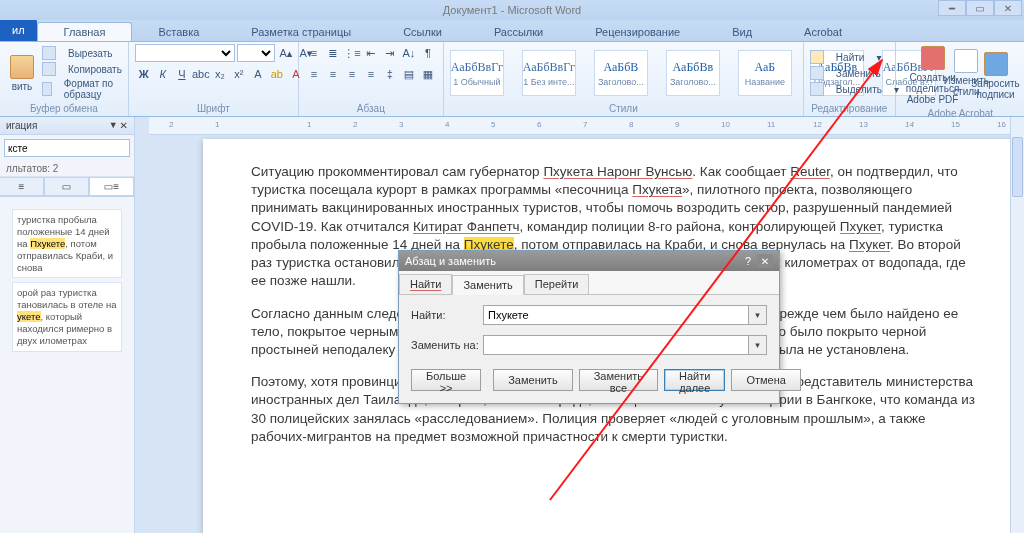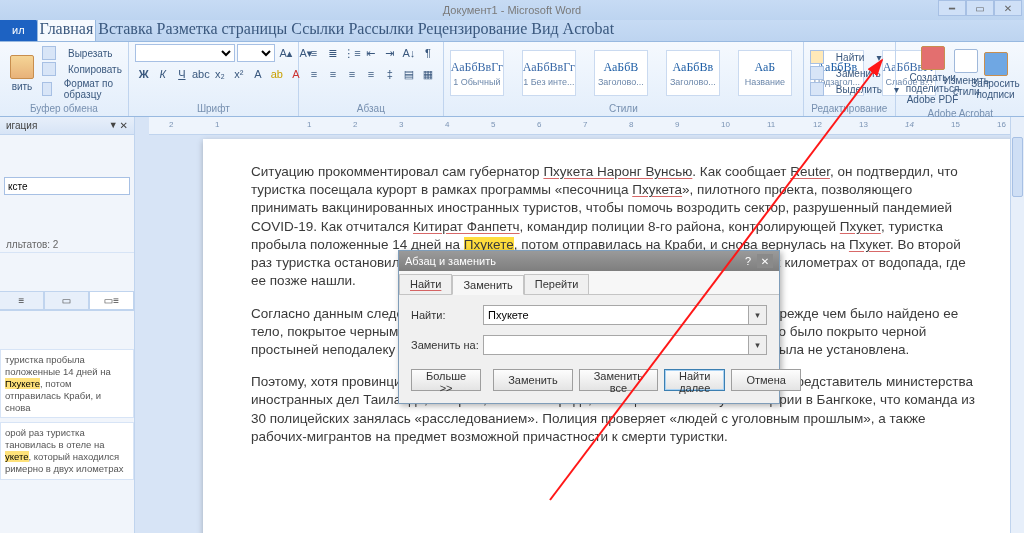--- a/index.html
+++ b/index.html
@@ -6,21 +6,21 @@
   body { width: 1024px; height: 533px; background: #fff; overflow: hidden; position: relative; font-size: 11px; color: #444; }
 
   
   .titlebar { height: 20px; background: linear-gradient(#c7dbf4,#bdd4f0); display:flex; align-items:center; justify-content:center; color:#7a7a7a; font-size:11px; position: relative; }
   .win-ctrl { position:absolute; right:2px; top:0; display:flex; gap:0; }
   .win-btn { width:28px; height:16px; background:#cfe0f7; border:1px solid #a7c0e4; font-size:10px; display:flex; align-items:center; justify-content:center; color:#666; }
 
   
   .tabs { height:22px; background:linear-gradient(#c7dbf4,#bdd4f0); display:flex; align-items:flex-end; border-bottom:1px solid #98b9e0; }
   .file-tab { background:#1d62c2; color:#fff; padding:3px 12px; font-size:11px; height:22px; display:flex; align-items:center; border-top-right-radius:3px;}
-  .tab { padding:3px 2px; font-size:16px; color:#3a587e; cursor:default;font-family:Liberation Serif, serif; }
+  .tab { padding:3px 26px; font-size:11px; color:#3a587e; cursor:default; }
   .tab.active { background:#f5f9fe; border:1px solid #98b9e0; border-bottom:none; border-radius:3px 3px 0 0; }
 
   
   .ribbon { height:75px; background:linear-gradient(#f5f9fe,#e3eefb); border-bottom:1px solid #98b9e0; display:flex; }
   .group { border-right:1px solid #c0d4ee; padding:2px 6px 2px 6px; display:flex; flex-direction:column; justify-content:space-between; }
   .group-label { text-align:center; font-size:10px; color:#7790b0; padding-top:1px;}
   .group-body { flex:1; display:flex; align-items:center; gap:4px; }
   .big-btn { display:flex; flex-direction:column; align-items:center; gap:2px; padding:2px 4px; font-size:10px; color:#3a587e; }
   .big-btn .ic { width:24px; height:24px; background:#e8b27a; border:1px solid #c88e4e; border-radius:2px; }
   .small-row { display:flex; flex-direction:column; gap:2px; }
@@ -31,29 +31,29 @@
   .ribsel.size { width:38px; }
   .btnbar { display:flex; gap:1px; }
   .sq { width:18px; height:18px; border:1px solid transparent; display:flex; align-items:center; justify-content:center; font-size:11px; color:#3a587e; }
   .stylebox { width:54px; height:46px; border:1px solid #cadaf0; background:#fff; display:flex; flex-direction:column; align-items:center; justify-content:center; gap:2px; font-size:9px; color:#6d88ab;}
   .stylebox .prev { font-size:12px; color:#3b6aa8; font-family: Cambria, serif; }
   .stylebox.hd .prev { color:#1f5fa6; }
   .editing .small-it { white-space:nowrap; }
 
   
   .workspace { position:absolute; top:117px; left:0; right:0; bottom:0; display:flex; background:#fff;}
-  .navpane { width:135px; background:#f1f5fb; border-right:1px solid #c0d4ee; font-size:10px; color:#444; display:flex; flex-direction:column;gap:38px; }
+  .navpane { width:135px; background:#f1f5fb; border-right:1px solid #c0d4ee; font-size:10px; color:#444; display:flex; flex-direction:column; }
   .navhead { background:linear-gradient(#e7effa,#d7e4f6); padding:3px 6px; display:flex; justify-content:space-between; align-items:center; border-bottom:1px solid #c0d4ee;}
   .navsearch { margin:4px; }
   .navsearch input { width:100%; height:18px; border:1px solid #a7c0e4; font-size:10px; padding:0 3px; }
   .navresults { padding:2px 6px; color:#666; font-size:10px; border-bottom:1px solid #d7e4f6;}
   .navtabs { display:flex; border-bottom:1px solid #c0d4ee; }
   .navtab { flex:1; text-align:center; padding:3px 0; border:1px solid #c0d4ee; background:#e7effa; font-size:10px;}
   .navtab:first-child{border-left:none;}
-  .navlist { flex:1; overflow:auto; padding:0; }
+  .navlist { flex:1; overflow:auto; padding:12px; }
   .navitem { border:1px solid #d7e4f6; background:#fff; padding:4px; margin-bottom:4px; font-size:9.5px; line-height:1.25; color:#555;}
   .navitem b { background:#ffe27a; color:#000; font-weight:normal;}
 
   
   .doccol { flex:1; background:#d7e4f6; position:relative; overflow:hidden; }
   .ruler { height:18px; background:#eef4fc; border-bottom:1px solid #c0d4ee; position:relative; margin-left:14px;}
   .ruler .tick { position:absolute; top:3px; font-size:8px; color:#7b94b5; }
   .page { position:absolute; top:22px; left:68px; width:820px; min-height:1100px; background:#fff; box-shadow:0 2px 6px rgba(0,0,0,.25); padding:24px 48px; color:#3a3a3a; font-size:13.5px; line-height:1.35; font-family: Calibri, Arial, sans-serif;}
   .para { margin-bottom:14px; }
   .u { text-decoration: underline; text-decoration-color: rgba(200,40,40,.7); text-underline-offset:2px; }

